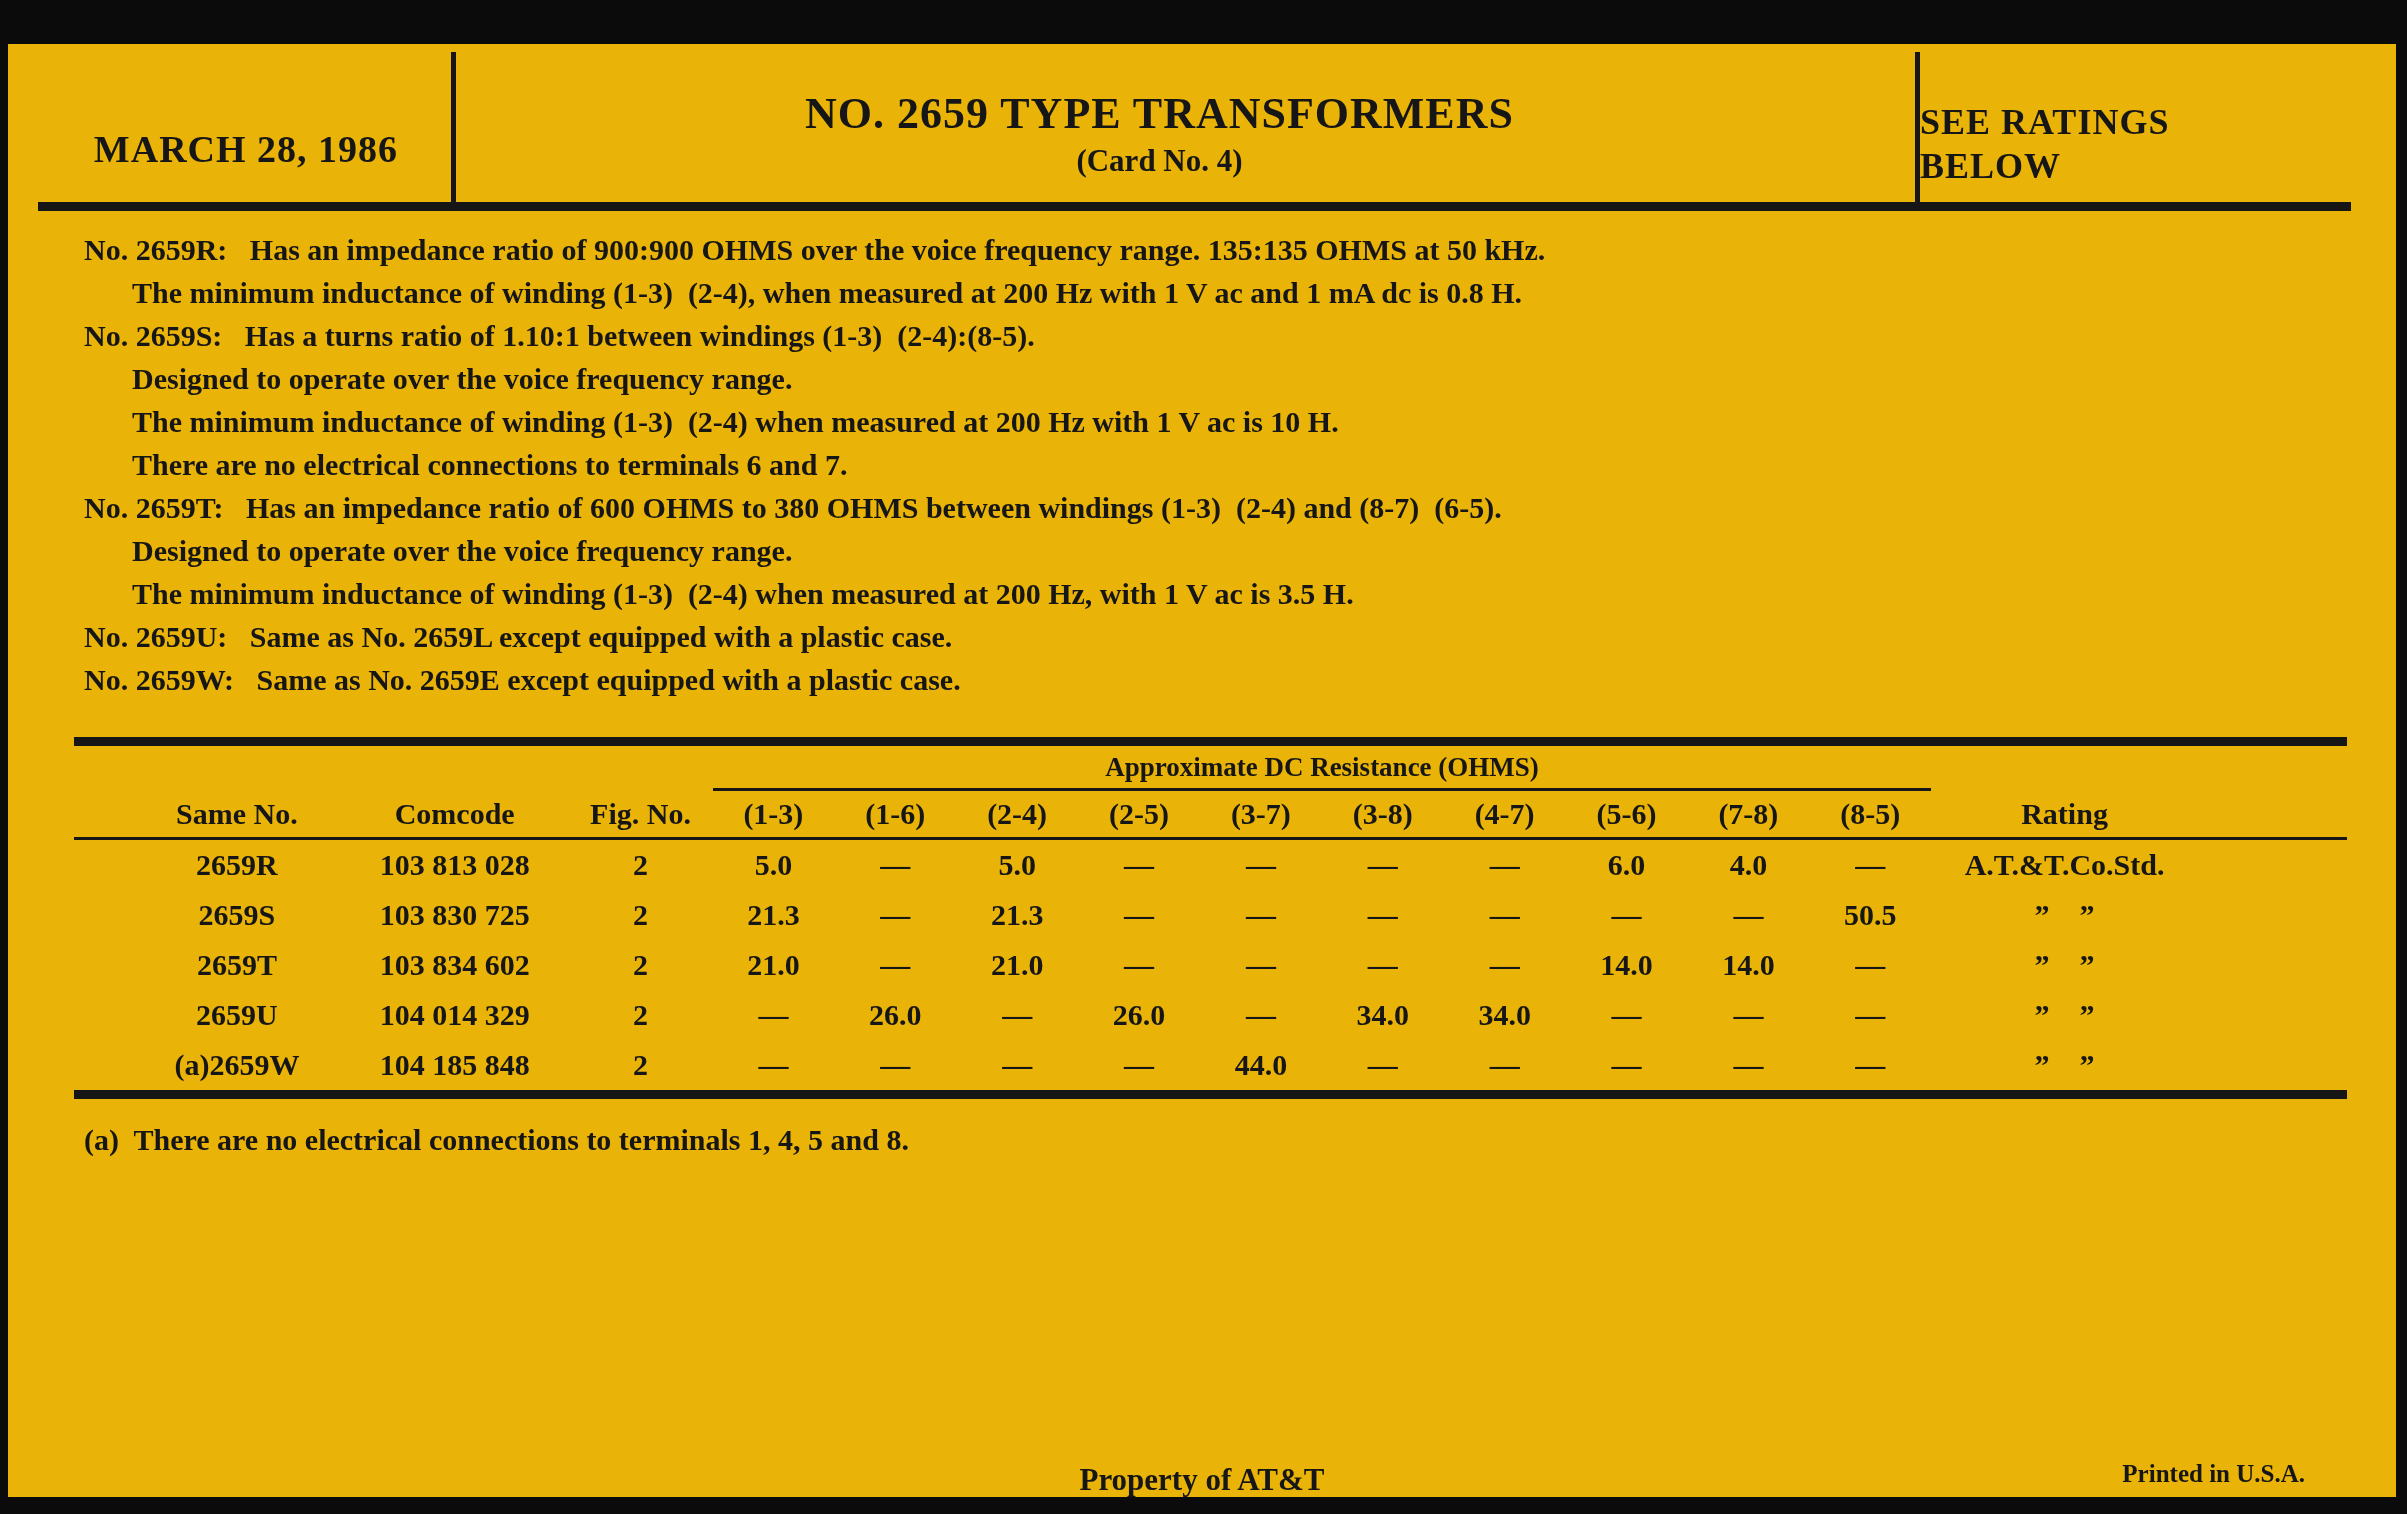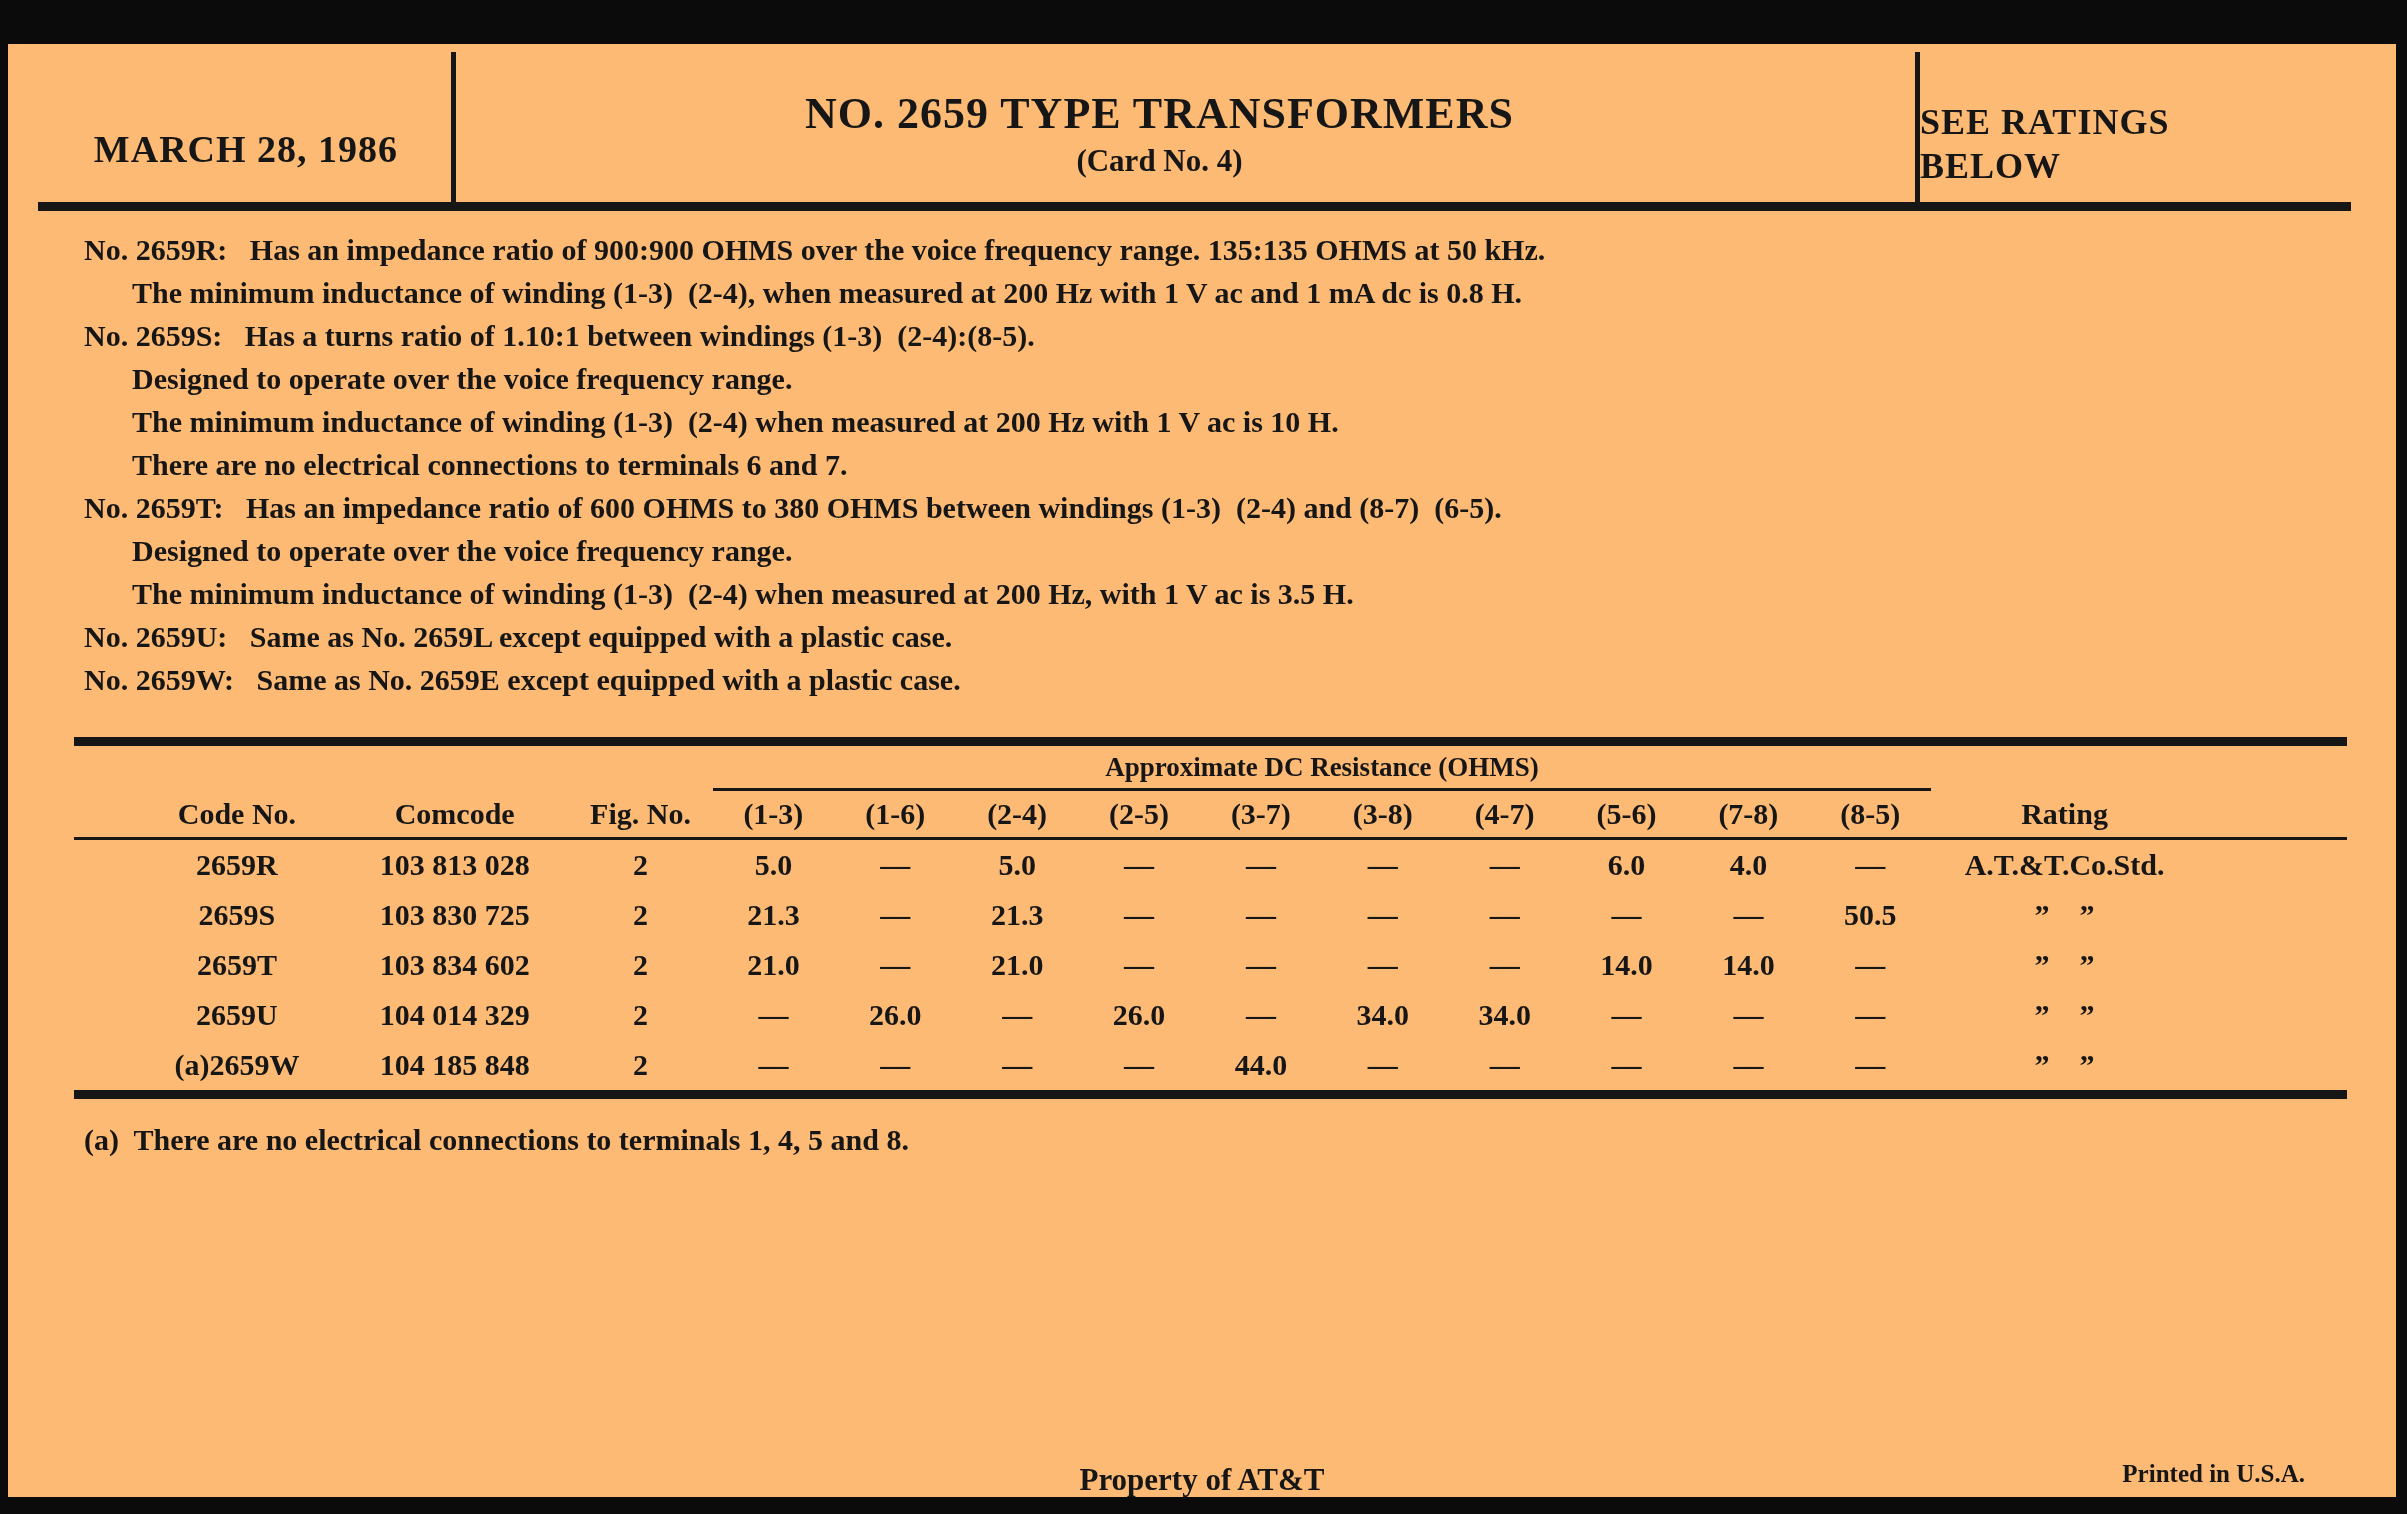--- a/index.html
+++ b/index.html
@@ -8,21 +8,21 @@
     position:relative;
     background:#0b0b0b;
     font-family:"Liberation Serif","DejaVu Serif",serif;
     color:#161616;
     overflow:hidden;
   }
   .page {
     position:absolute;
     left:8px; top:44px;
     width:2388px; height:1453px;
-    background:#fdba74;
+    background:#eab308;
   }
   
   .hdr-date {
     position:absolute; left:40px; top:83px; width:396px;
     font-size:38px; font-weight:700; text-align:center; letter-spacing:1px;
   }
   .hdr-divider { position:absolute; top:8px; width:5px; height:156px; background:#161616; }
   .hdr-divider.d1 { left:443px; }
   .hdr-divider.d2 { left:1907px; }
   .hdr-center { position:absolute; left:417px; top:44px; width:1469px; text-align:center; }
@@ -105,21 +105,21 @@
   </div>
 
   <div class="dc-table">
     <div class="rule-thick"></div>
     <div class="span-row">
       <div class="span-head">Approximate DC Resistance (OHMS)</div>
     </div>
     <div class="span-rule"></div>
 
     <div class="trow">
-      <div class="tc c-code">Code No.</div>
+      <div class="tc c-code">Same No.</div>
       <div class="tc c-com">Comcode</div>
       <div class="tc c-fig">Fig. No.</div>
       <div class="tc c-r">(1-3)</div>
       <div class="tc c-r">(1-6)</div>
       <div class="tc c-r">(2-4)</div>
       <div class="tc c-r">(2-5)</div>
       <div class="tc c-r">(3-7)</div>
       <div class="tc c-r">(3-8)</div>
       <div class="tc c-r">(4-7)</div>
       <div class="tc c-r">(5-6)</div>

